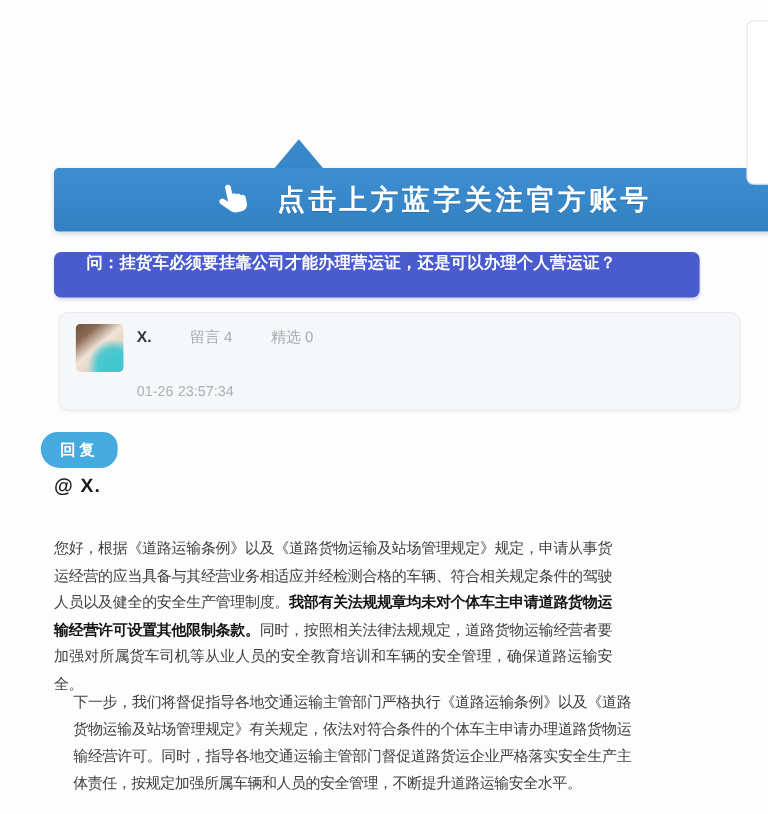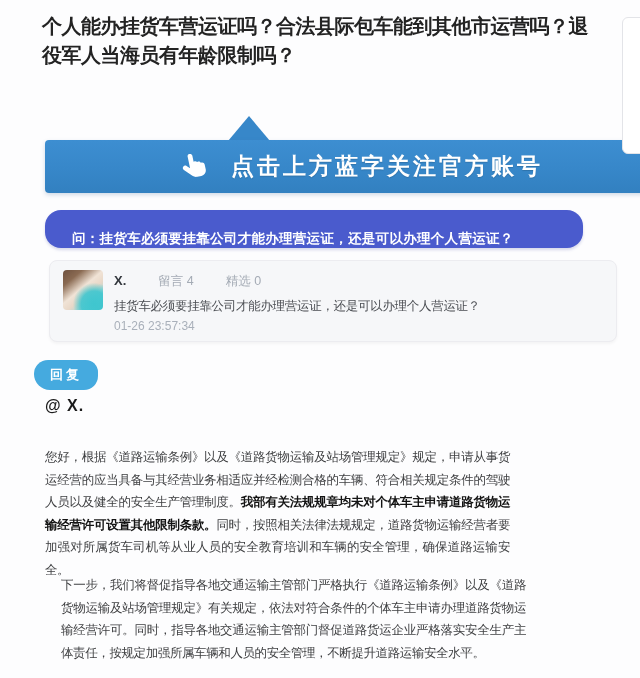--- a/index.html
+++ b/index.html
@@ -38,22 +38,22 @@
   }
   .banner .hand{width:32px;height:32px;transform:rotate(-12deg);flex:0 0 auto;}
   .banner .label{
     color:#fff;font-size:23px;font-weight:bold;letter-spacing:3px;
     text-shadow:0 1px 1px rgba(0,0,0,.15);
   }
 
   
   .question-bar{
     position:absolute;left:45px;top:210px;width:538px;height:38px;
-    background:#4a5bcd;border-radius:16px;
-    display:flex;align-items:flex-end;
+    background:#4a5bcd;border-radius:6px;
+    display:flex;align-items:flex-start;
     box-shadow:0 2px 3px rgba(60,70,160,.2);
   }
   .question-bar .q-text{
     padding-left:27px;color:#fff;font-size:13.5px;font-weight:bold;letter-spacing:0.3px;
   }
 
   
   .comment-card{
     position:absolute;left:49px;top:260px;width:568px;height:82px;
     background:#f6f7f9;border:1px solid #ececf0;border-radius:8px;
@@ -105,21 +105,20 @@
     position:absolute;left:622px;top:17px;width:40px;height:137px;
     background:#ffffff;border:1px solid #e3e4e8;border-radius:6px;
     box-sizing:border-box;
   }
 </style>
 </head>
 <body>
 
 <div class="page">
 
-  <div class="title">个人能办挂货车营运证吗？合法县际包车能到其他市运营吗？退役军人当海员有年龄限制吗？</div>
 
 
   <div class="banner-triangle"></div>
 
   <div class="banner">
     <span class="hand">
       <svg width="32" height="32" viewBox="0 0 24 24">
         <path fill="#ffffff" d="M9.8 1.6c-.9 0-1.6.7-1.6 1.6v8.9L6 9.9c-.7-.7-1.9-.7-2.6 0-.7.7-.7 1.8 0 2.5l5.3 5.7c.9 1 2.2 1.5 3.5 1.5h3.1c2.3 0 4.2-1.9 4.2-4.2v-3.8c0-1.1-.9-1.9-1.9-1.9h-.7c-.2-.7-.9-1.2-1.7-1.2-.3 0-.6.1-.9.2-.3-.6-.9-1-1.6-1-.3 0-.6.1-.9.2V3.2c0-.9-.8-1.6-1.8-1.6z"></path>
       </svg>
     </span>
@@ -130,21 +129,20 @@
     <span class="q-text">问：挂货车必须要挂靠公司才能办理营运证，还是可以办理个人营运证？</span>
   </div>
 
   <div class="comment-card">
     <div class="avatar"></div>
     <div class="comment-head">
       <span class="author">X.</span>
       <span class="meta">留言 4</span>
       <span class="meta">精选 0</span>
     </div>
-    <div class="comment-text">挂货车必须要挂靠公司才能办理营运证，还是可以办理个人营运证？</div>
     <div class="comment-time">01-26 23:57:34</div>
   </div>
 
   <button class="reply-btn">回复</button>
 
   <div class="mention">@ X.</div>
 
   <div class="para para-1">
     <span>您好，根据《道路运输条例》以及《道路货物运输及站场管理规定》规定，申请从事货运经营的应当具备与其经营业务相适应并经检测合格的车辆、符合相关规定条件的驾驶人员以及健全的安全生产管理制度。</span><strong>我部有关法规规章均未对个体车主申请道路货物运输经营许可设置其他限制条款。</strong><span>同时，按照相关法律法规规定，道路货物运输经营者要加强对所属货车司机等从业人员的安全教育培训和车辆的安全管理，确保道路运输安全。</span>
   </div>

